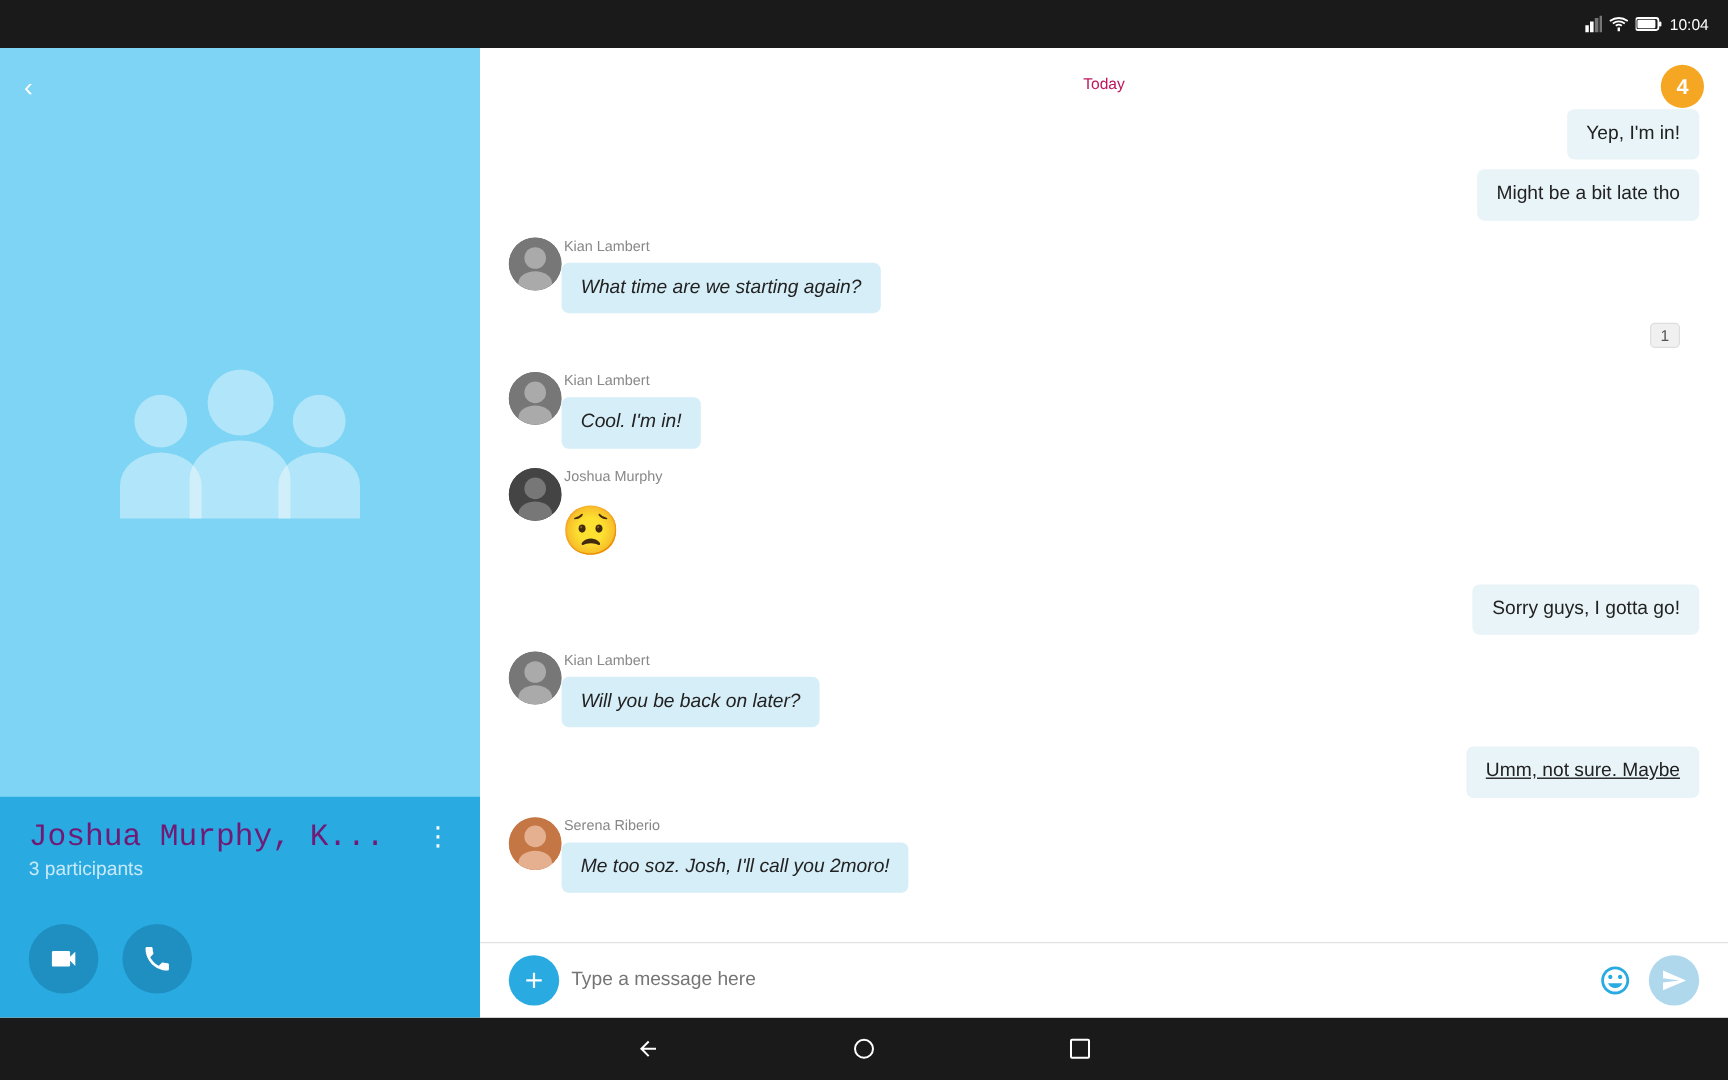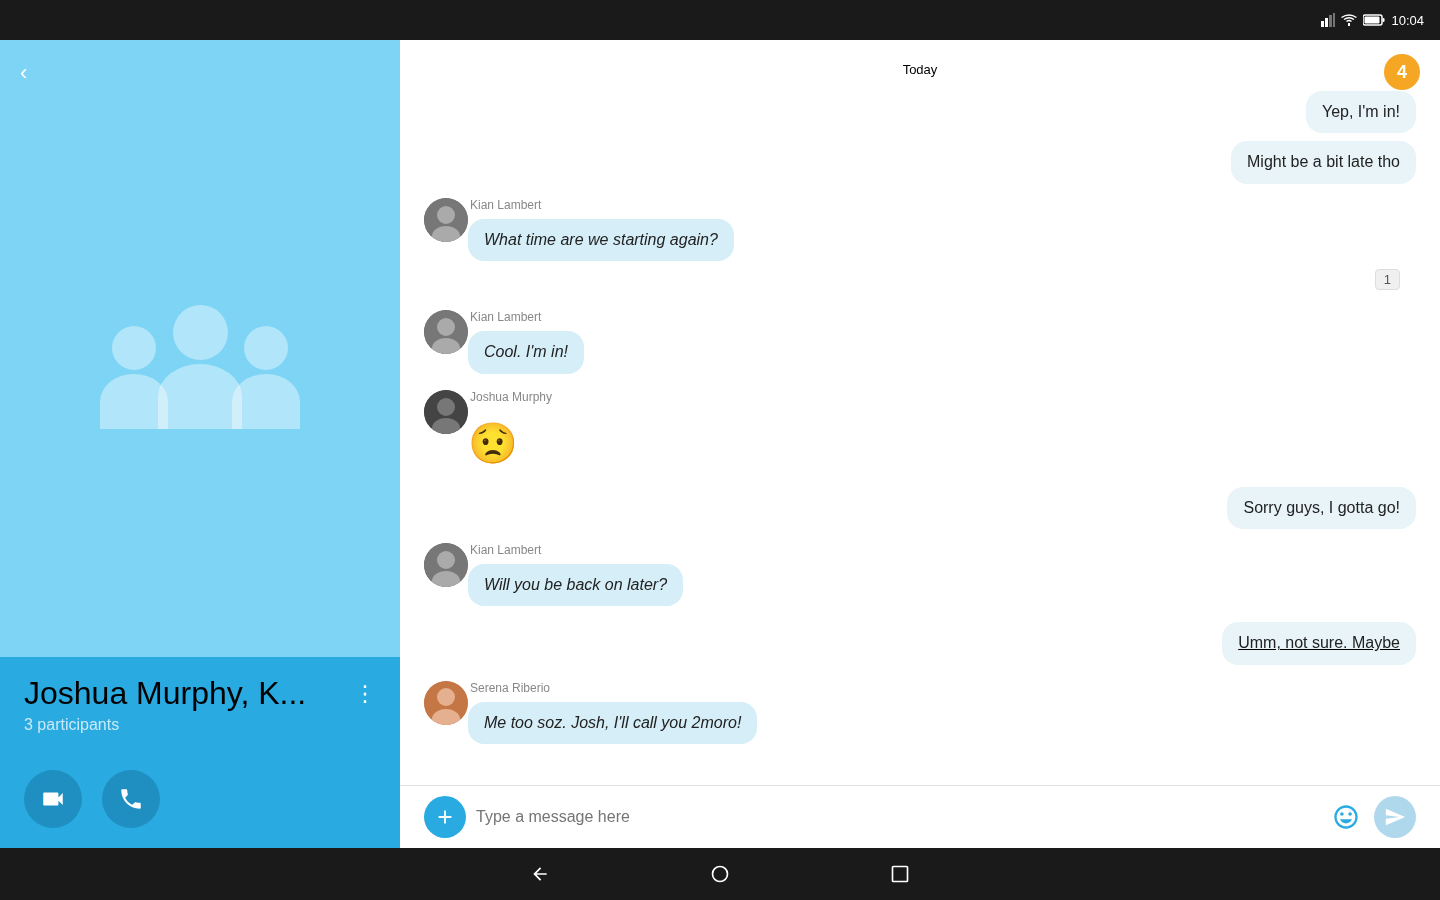--- a/index.html
+++ b/index.html
@@ -108,23 +108,24 @@
     .sidebar-bottom {
       background: #29abe2;
       padding: 18px 24px 20px;
     }
     .group-name-row {
       display: flex;
       align-items: center;
       gap: 10px;
     }
     .group-name {
-      color: #000000;
-      font-size: 32px;
+      color: #701a75;
+      font-size: 26px;
       font-weight: 400;
+      font-family: Liberation Mono, monospace;
     }
     .more-dots {
       color: #fff;
       font-size: 22px;
       cursor: pointer;
       margin-left: auto;
     }
     .participants-count {
       color: #c9e9f8;
       font-size: 16px;
@@ -175,21 +176,21 @@
       font-size: 18px;
       font-weight: 600;
       display: flex;
       align-items: center;
       justify-content: center;
       z-index: 10;
     }
 
     .date-divider {
       text-align: center;
-      color: #000000;
+      color: #be185d;
       font-size: 13px;
       margin: 8px 0 14px;
     }
 
     .avatar-circle {
       width: 44px;
       height: 44px;
       border-radius: 50%;
       overflow: hidden;
       flex-shrink: 0;
@@ -214,21 +215,21 @@
 
     .sender-name {
       font-size: 12px;
       color: #888;
       margin-bottom: 3px;
       margin-left: 2px;
     }
 
     .bubble {
       padding: 10px 16px;
-      border-radius: 16px;
+      border-radius: 6px;
       font-size: 16px;
       line-height: 1.4;
       margin-bottom: 4px;
     }
     .bubble.incoming {
       background: #d6eef8;
       color: #222;
       font-style: italic;
     }
     .bubble.outgoing {

